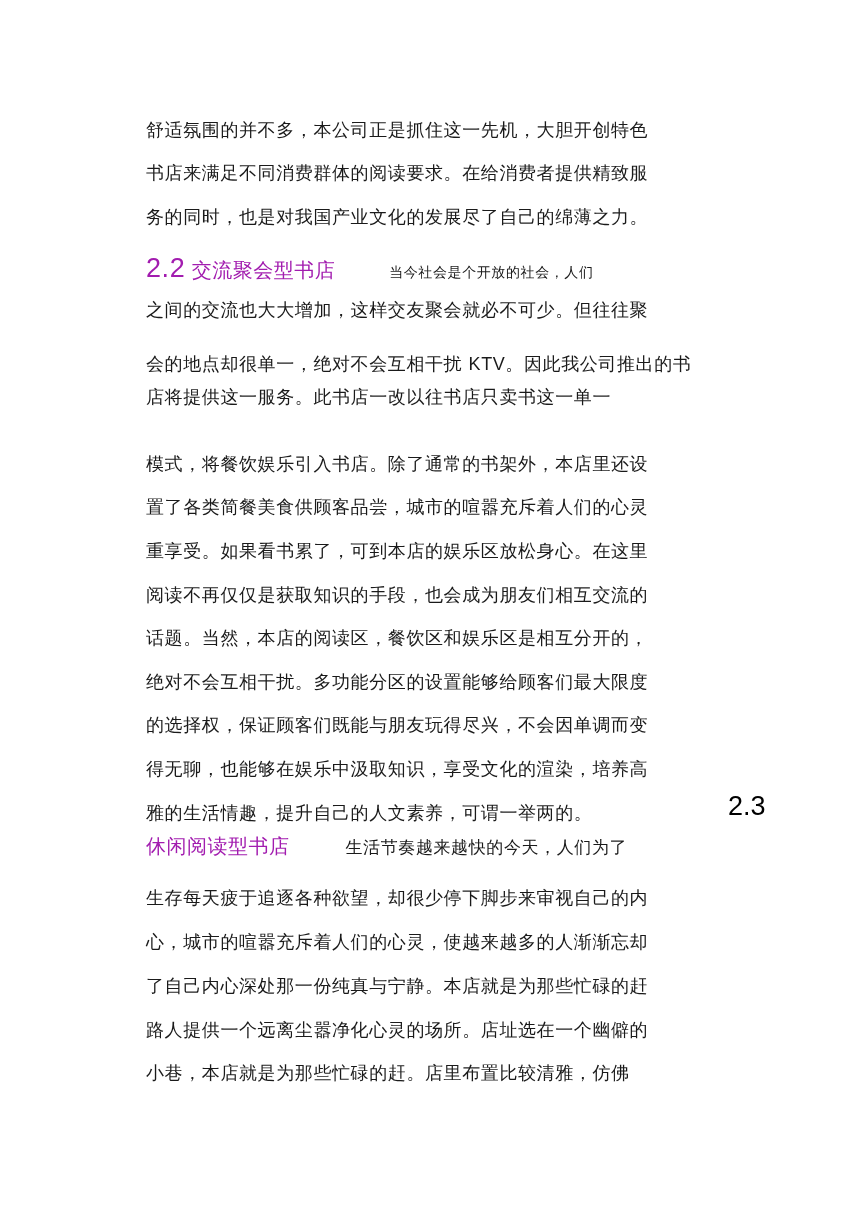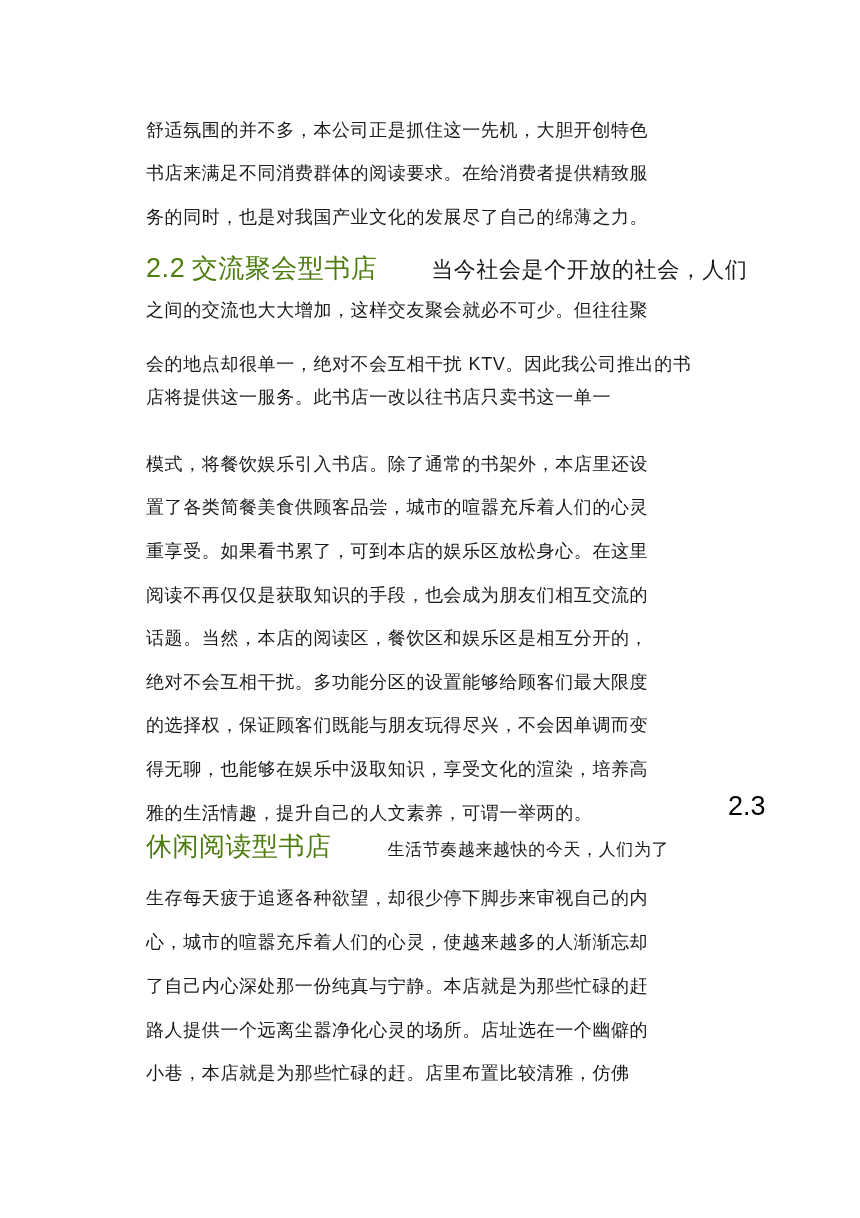--- a/index.html
+++ b/index.html
@@ -1,37 +1,37 @@
 <!DOCTYPE html>
 <html><head>
 <meta charset="utf-8">
 <style>
   html, body { margin: 0; padding: 0; background: #ffffff; }
   body { width: 860px; height: 1218px; position: relative; overflow: hidden;
          font-family: "DejaVu Serif", "Liberation Serif", serif; color: #1a1a1a; }
   .line { position: absolute; left: 146px; font-size: 18px; line-height: 24px; white-space: nowrap; letter-spacing: 0.6px; }
-  .heading-num { font-family: "Liberation Sans", "DejaVu Sans", sans-serif; font-size: 27px; color: #4d7c0f; }
-  .heading-text { font-size: 26px; color: #4d7c0f; letter-spacing: 0.5px; }
+  .heading-num { font-family: "Liberation Sans", "DejaVu Sans", sans-serif; font-size: 27px; color: #a21caf; }
+  .heading-text { font-size: 20px; color: #a21caf; letter-spacing: 0.5px; }
   .gap { display: inline-block; width: 54px; }
   .gap2 { display: inline-block; width: 56px; }
   .latin { font-family: "Liberation Sans", "DejaVu Sans", sans-serif; }
   .right-num { position: absolute; left: 728px; font-family: "Liberation Sans", "DejaVu Sans", sans-serif; font-size: 27px; color: #000; }
 </style>
 </head>
 <body>
 
 <div>
 
   <div class="line" style="top:118px">舒适氛围的并不多，本公司正是抓住这一先机，大胆开创特色</div>
   <div class="line" style="top:161px">书店来满足不同消费群体的阅读要求。在给消费者提供精致服</div>
   <div class="line" style="top:205px">务的同时，也是对我国产业文化的发展尽了自己的绵薄之力。</div>
 
   <div class="line" style="top:252px; line-height:32px">
     <span class="heading-num">2.2</span>
-    <span class="heading-text">交流聚会型书店</span><span class="gap"></span><span style="font-size:22px">当今社会是个开放的社会，人们</span>
+    <span class="heading-text">交流聚会型书店</span><span class="gap"></span><span style="font-size:14px">当今社会是个开放的社会，人们</span>
   </div>
 
   <div class="line" style="top:298px">之间的交流也大大增加，这样交友聚会就必不可少。但往往聚</div>
 
   <div class="line" style="top:352px">
     <span>会的地点却很单一，绝对不会互相干扰 </span><span class="latin">KTV</span><span>。因此我公司推出的书</span>
   </div>
 
   <div class="line" style="top:385px">店将提供这一服务。此书店一改以往书店只卖书这一单一</div>
   <div class="line" style="top:452px">模式，将餐饮娱乐引入书店。除了通常的书架外，本店里还设</div>

